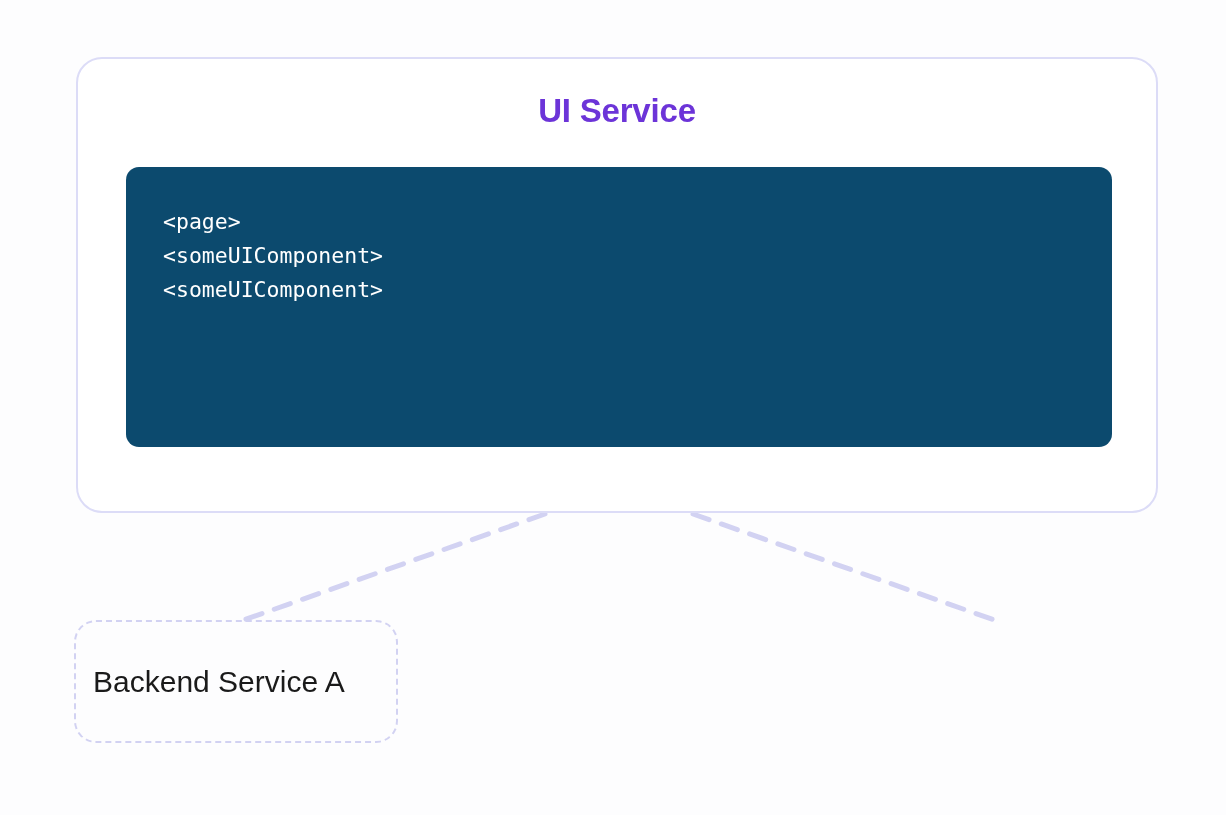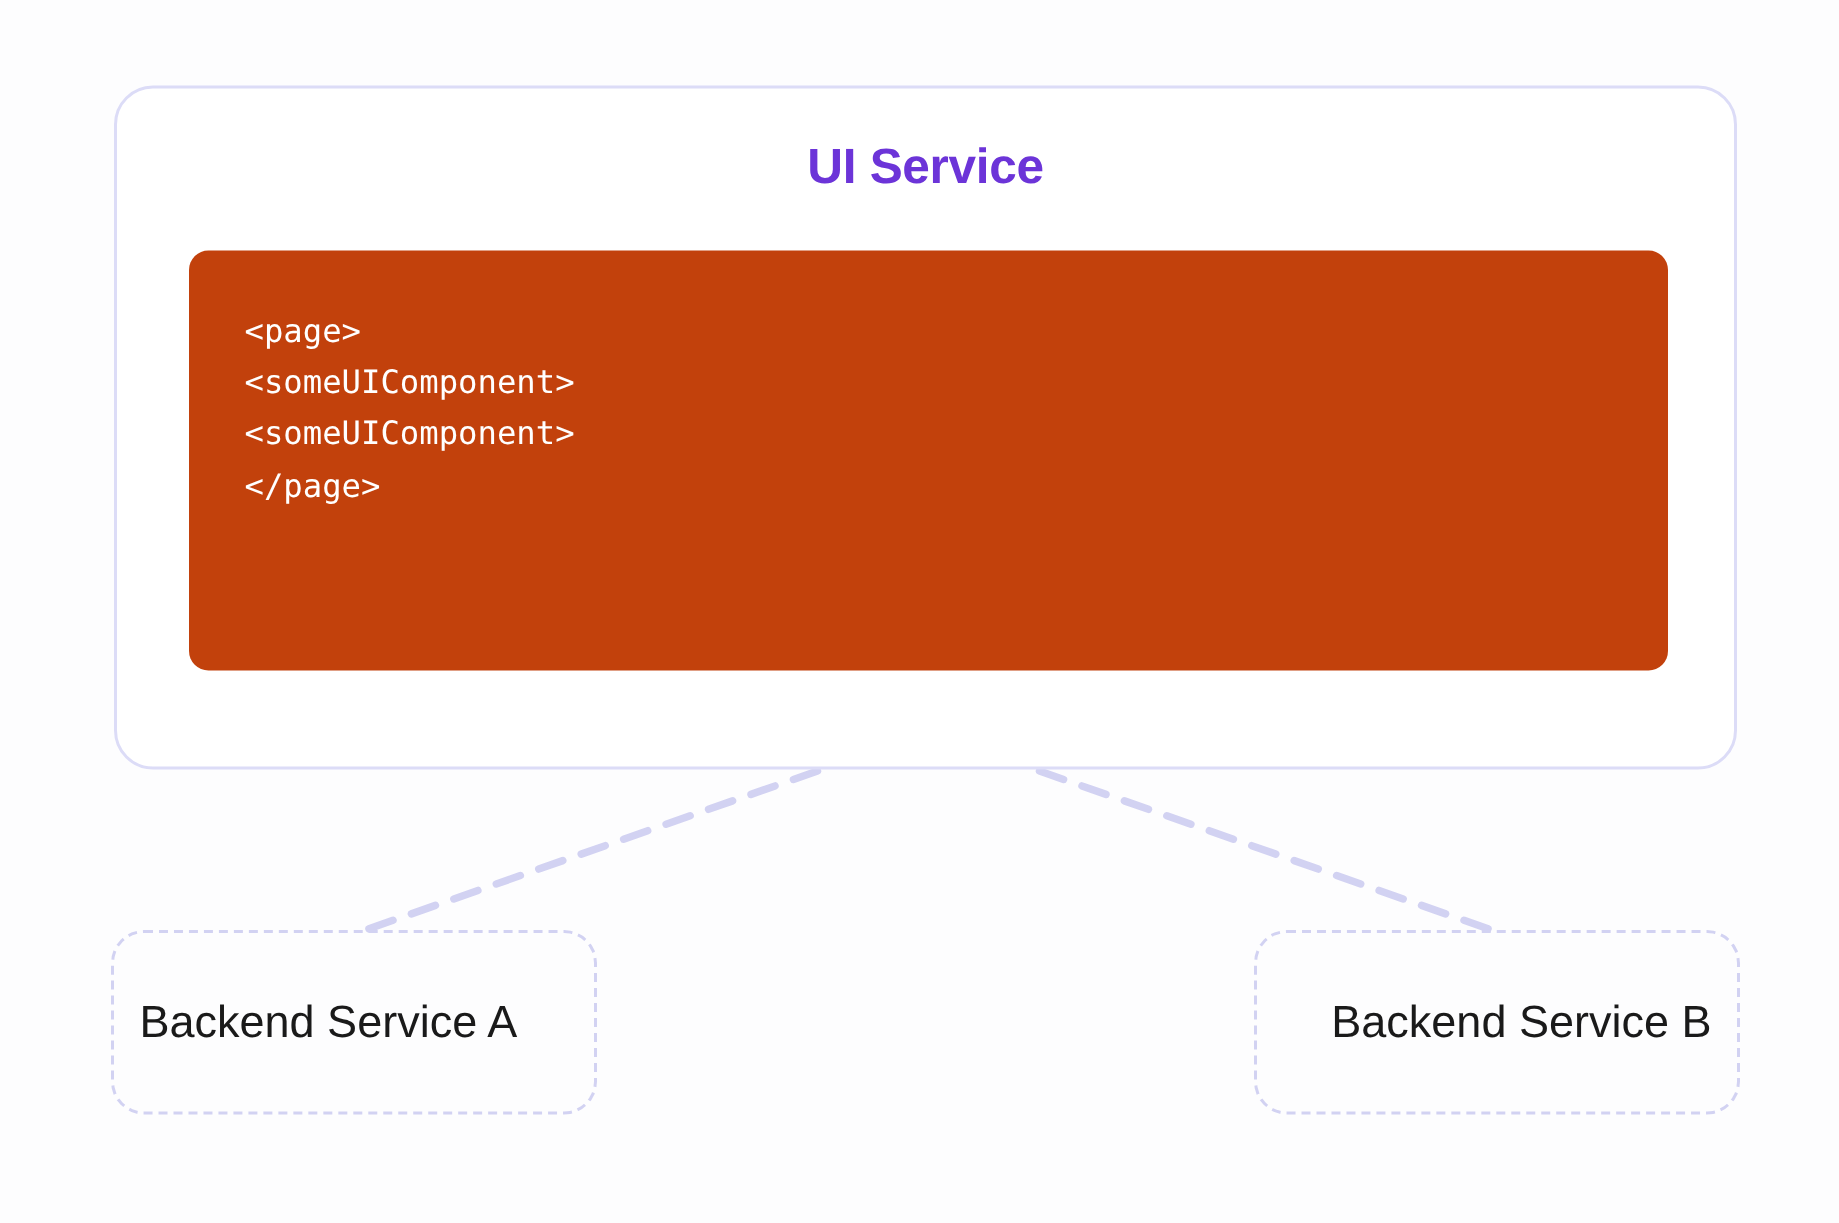--- a/index.html
+++ b/index.html
@@ -127,32 +127,28 @@
 
   <svg id="connector-layer" width="1226" height="815" viewBox="0 0 1226 815" aria-hidden="true">
     <line x1="545" y1="514" x2="238" y2="622" stroke="#d2d2f2" stroke-width="5" stroke-dasharray="17 13" stroke-linecap="round"></line>
     <line x1="693" y1="514" x2="1000" y2="622" stroke="#d2d2f2" stroke-width="5" stroke-dasharray="17 13" stroke-linecap="round"></line>
   </svg>
 
   <div id="ui-service-card" style="border-color: rgb(220, 220, 247);">
 
     <div id="ui-service-title" style="color: rgb(108, 52, 216);">UI Service</div>
 
-    <div id="code-block" style="background: #c2410c; color: rgb(255, 255, 255);">
+    <div id="code-block" style="background: #0c4a6e; color: rgb(255, 255, 255);">
       <div id="code-lines">
           <div class="code-line"><span>&lt;page&gt;</span></div>
           <div class="code-line"><span>&lt;someUIComponent&gt;</span></div>
           <div class="code-line"><span>&lt;someUIComponent&gt;</span></div>
-          <div class="code-line"><span>&lt;/page&gt;</span></div>
         </div>
     </div>
 
   </div>
 
   <div id="backend-service-a" class="backend-box" style="border-color: rgb(210, 210, 242); border-style: dashed;">
     <span class="backend-label" style="color: rgb(26, 26, 26);">Backend Service A</span>
   </div>
 
-  <div id="backend-service-b" class="backend-box" style="border-color: rgb(210, 210, 242); border-style: dashed;">
-    <span class="backend-label" style="color: rgb(26, 26, 26);">Backend Service B</span>
-  </div>
 
 </div>
 
 </body></html>

